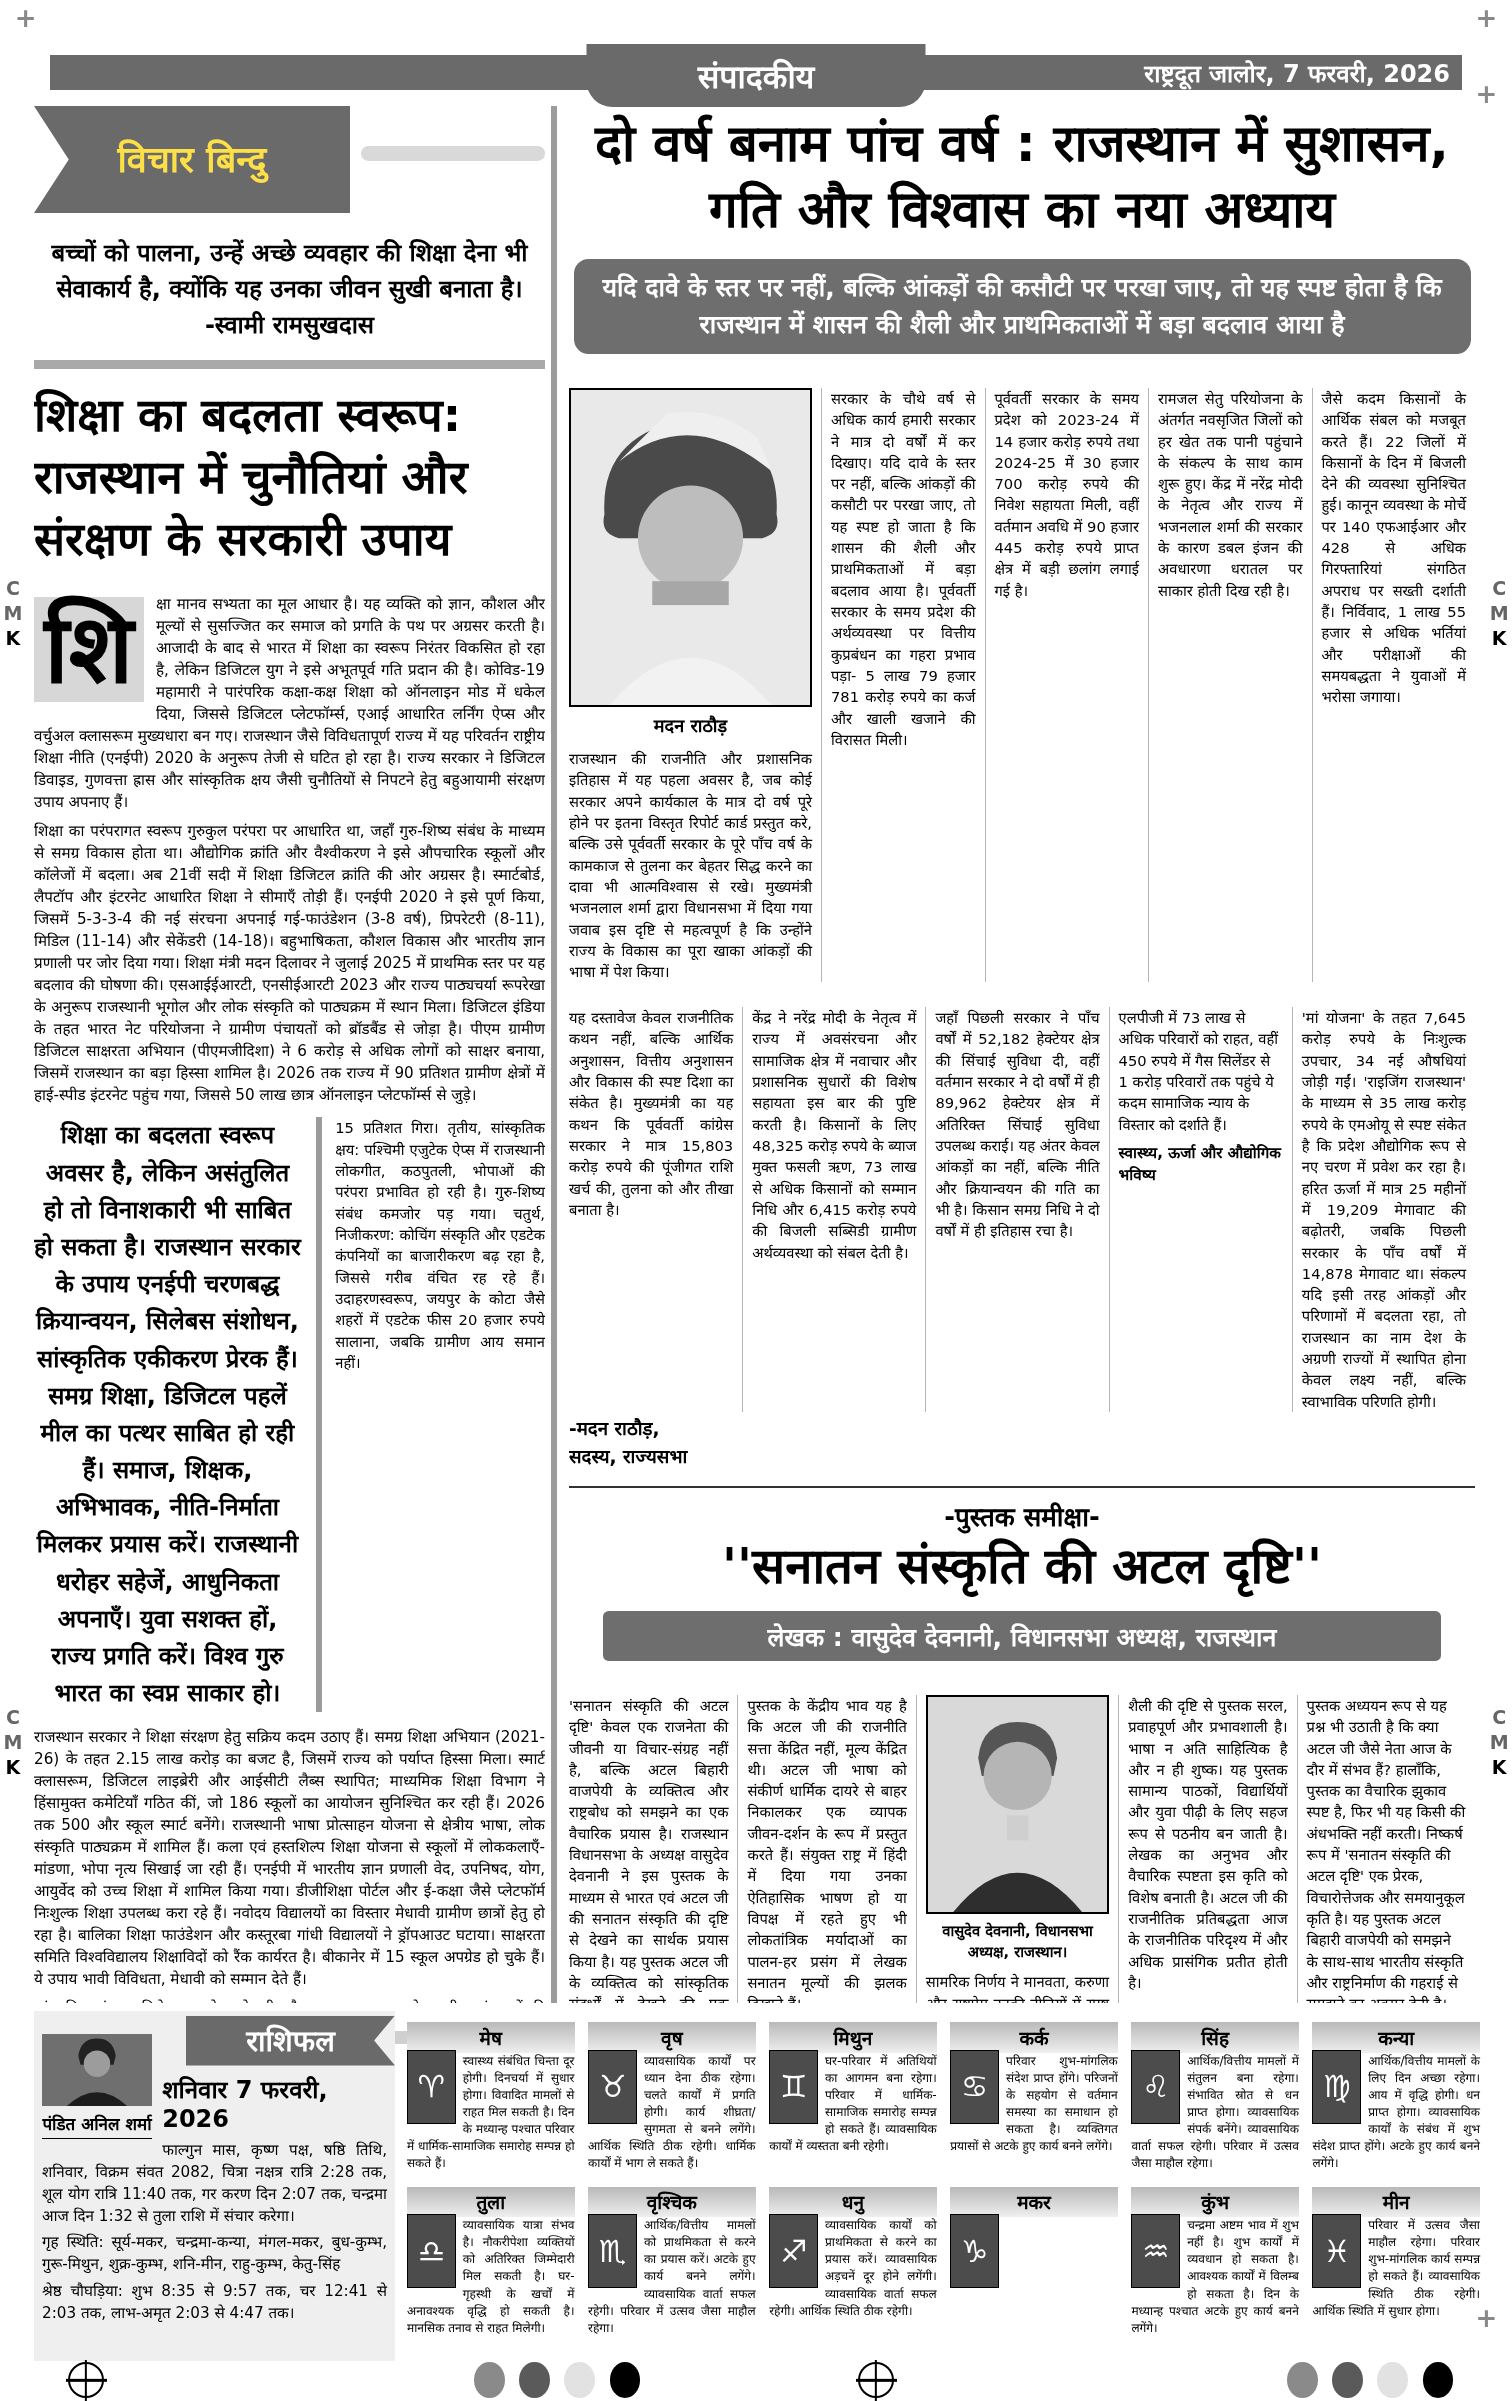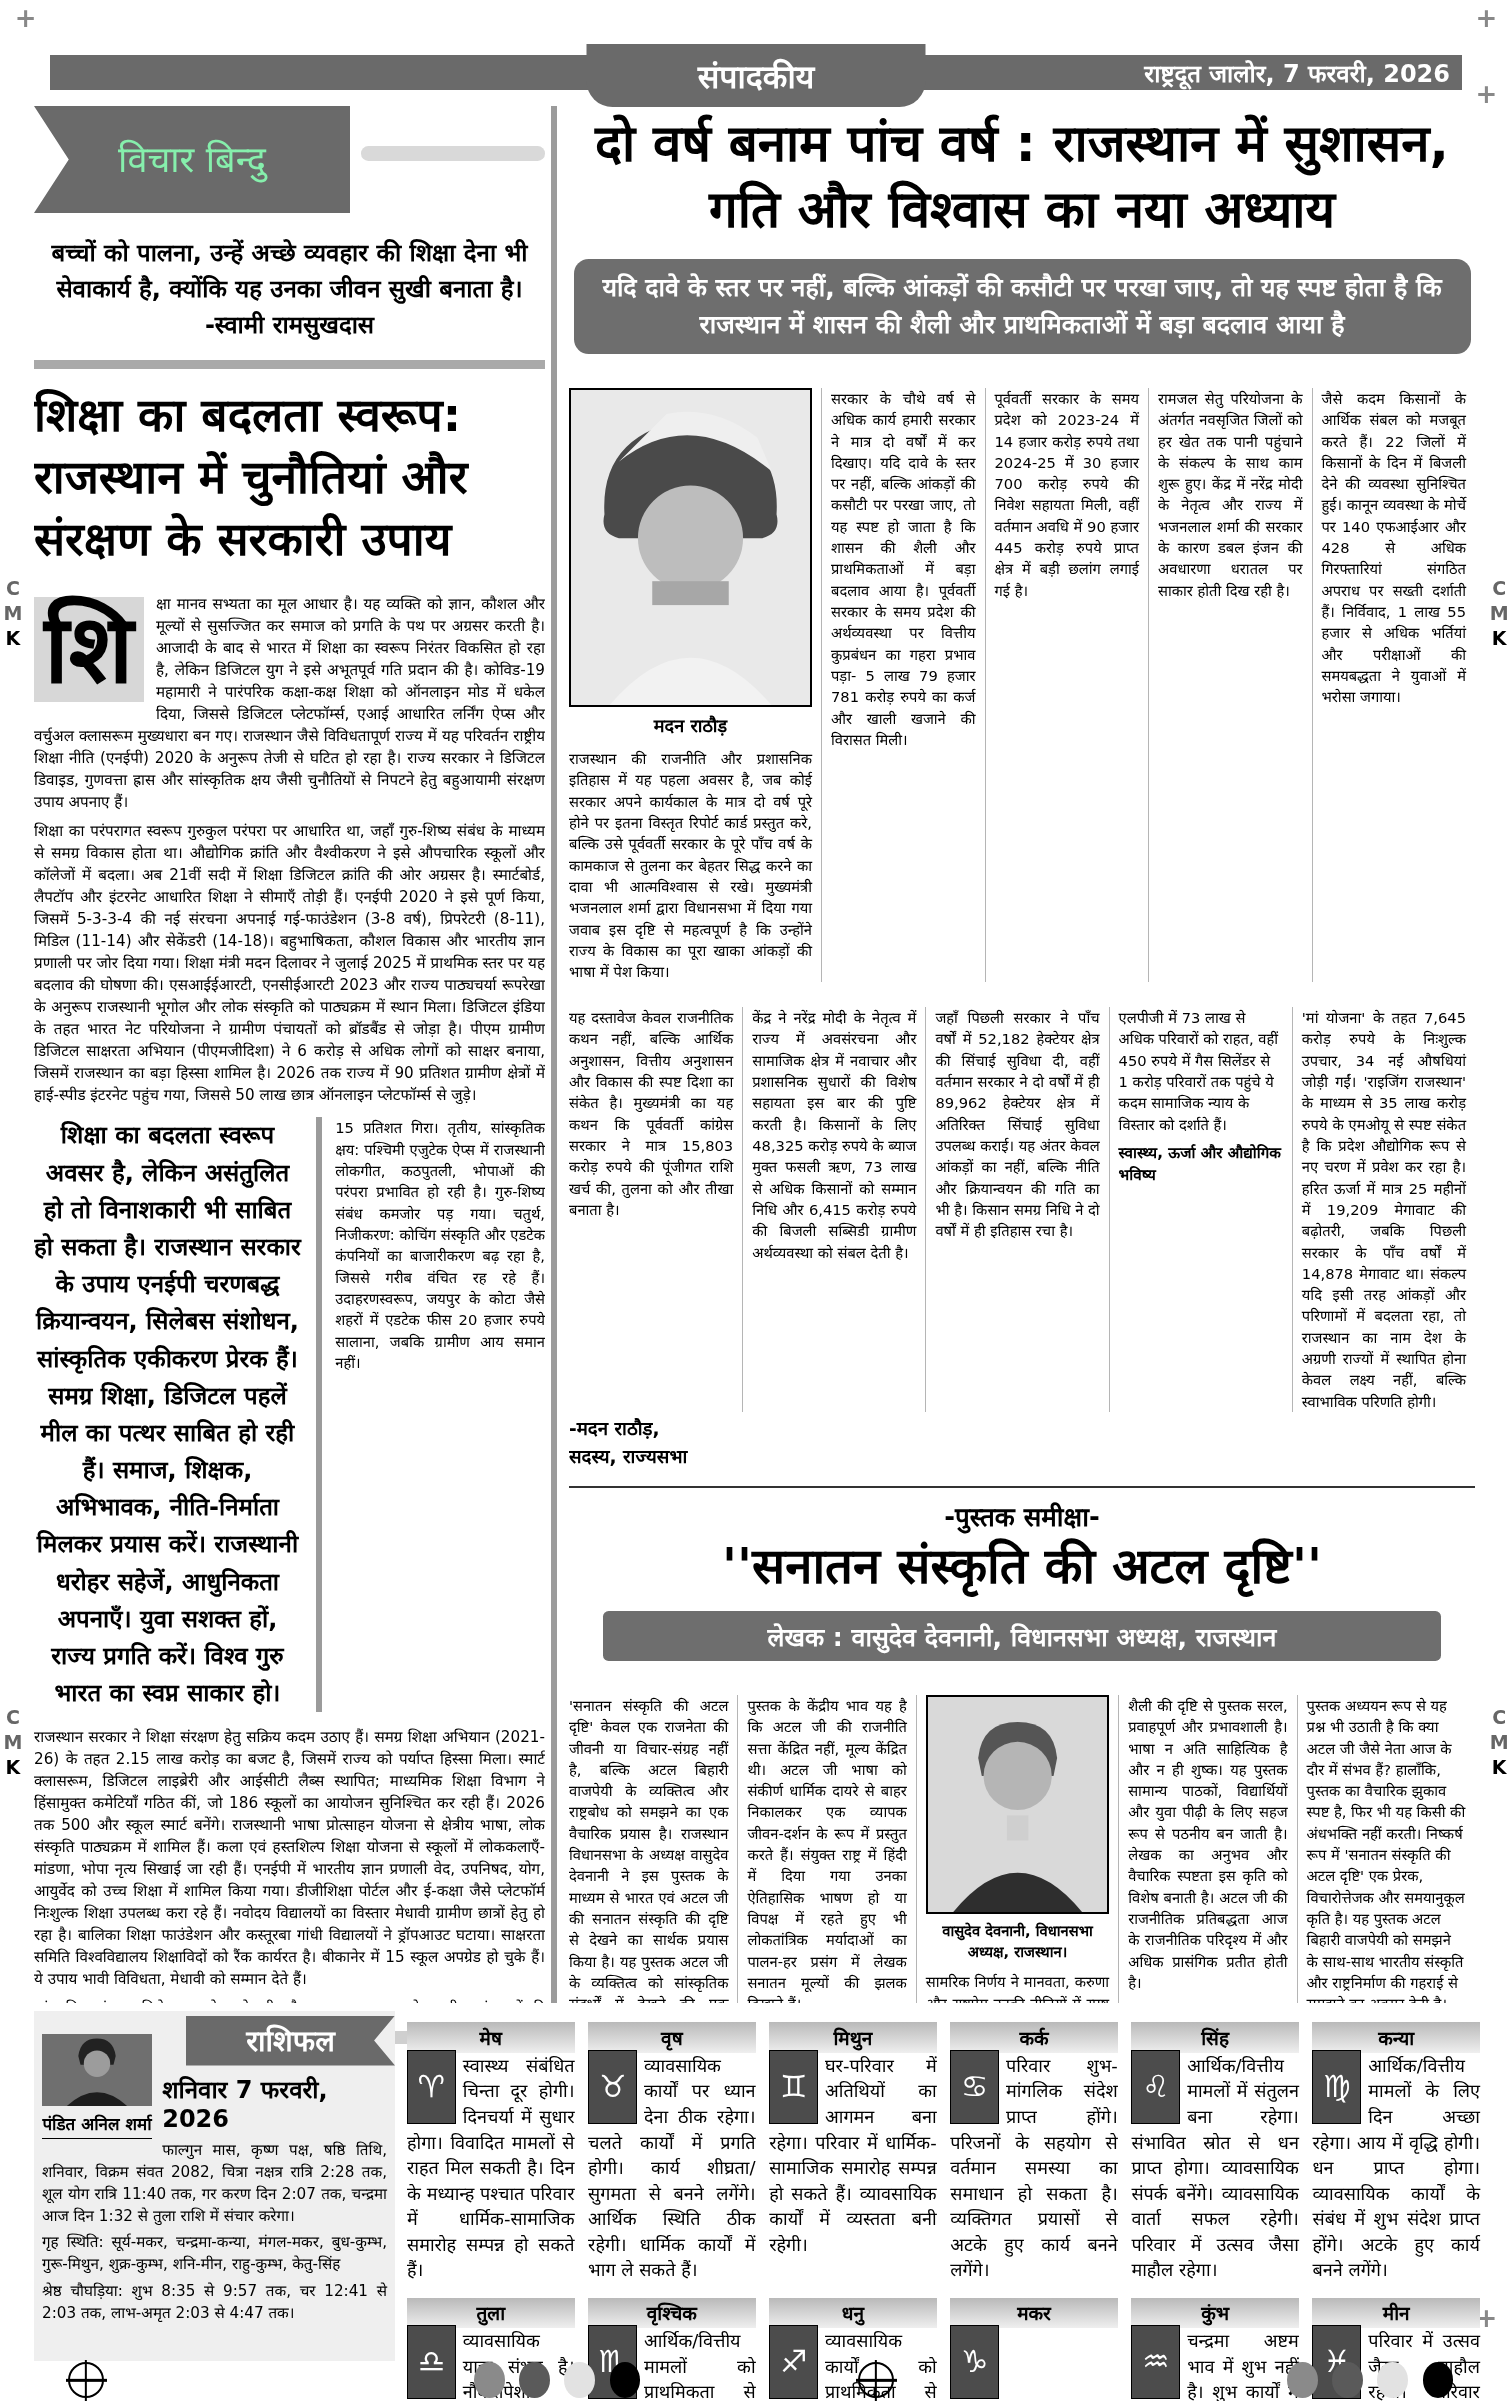--- a/index.html
+++ b/index.html
@@ -21,21 +21,21 @@
   .dotrow{position:absolute;display:flex;gap:14.7px;}
   .dot{width:30.5px;height:36px;border-radius:50%;}
   .reg-circle{position:absolute;width:32px;height:32px;border:2.3px solid #000;border-radius:50%;}
   .reg-circle:before,.reg-circle:after{content:"";position:absolute;background:#000;}
   .reg-circle:before{left:50%;top:-4.5px;bottom:-4.5px;width:2.3px;transform:translateX(-50%);}
   .reg-circle:after{top:50%;left:-4.5px;right:-4.5px;height:2.3px;transform:translateY(-50%);}
 
   
   #left-col{position:absolute;left:34px;top:106px;width:511px;height:1897px;overflow:hidden;}
   .vdivider{position:absolute;left:551px;top:106px;width:5.6px;height:1897px;background:#9b9b9b;}
-  .ribbon{background:#6a6a6a;color:#86efac;font-weight:normal;display:inline-block;}
+  .ribbon{background:#6a6a6a;color:#fde047;font-weight:bold;display:inline-block;}
   .vb-ribbon{width:316px;height:107px;font-size:36px;line-height:107px;text-align:center;clip-path:polygon(0 0,100% 0,100% 100%,0 100%,11% 50%);}
   .vb-row{position:relative;height:113px;}
   .vb-line{position:absolute;left:327px;top:40px;right:0;height:14.7px;background:#d9d9d9;border-radius:7.3px;}
   .vb-quote{font-size:24px;font-weight:bold;text-align:center;line-height:1.5;margin:16px 0 17px;}
   .gray-rule{height:9px;background:#a9a9a9;margin:3.4px 0 14.7px;}
   .edu-headline{font-size:46px;font-weight:bold;line-height:1.35;margin:5.6px 0 22.6px;}
   .edu-body{font-size:15.2px;line-height:1.45;}
   .dropcap{float:left;background:#d7d7d7;font-size:95px;line-height:1.1;font-weight:bold;padding:0 10.2px;margin:4.5px 12.4px 5.6px 0;}
   .pullquote-wrap{display:flex;margin:11.3px 0 13.6px;}
   .pq-left{width:56%;font-size:24px;font-weight:bold;line-height:1.55;text-align:center;padding-right:14.7px;}
@@ -71,21 +71,21 @@
   .rf-line{position:absolute;left:361px;top:20.3px;width:68px;height:12.4px;background:#cfcfcf;}
   .rf-photo{float:left;width:110px;margin:22.6px 10.2px 3.4px 0;}
   .rf-photo-cap{font-size:17px;font-weight:bold;text-align:center;border-bottom:1.7px solid #000;padding:3.4px 0;}
   .rf-date{font-size:24px;font-weight:bold;margin:61px 0 5.6px;}
   .rf-text{font-size:15.2px;line-height:1.45;}
   .rf-grid{position:absolute;left:373px;top:11.3px;width:1073px;}
   .rf-row{display:flex;gap:13.6px;margin-bottom:14.7px;}
   .sign-card{flex:1;min-width:0;}
   .sign-head{background:linear-gradient(#b9b9b9,#efefef);text-align:center;font-size:19px;font-weight:bold;padding:2.3px 0;}
   .sign-icon{float:left;width:47px;height:72px;background:#4c4c4c;border:1.7px solid #000;color:#fff;font-size:30.5px;display:flex;align-items:center;justify-content:center;margin:-3.4px 6.8px 2.3px 0;}
-  .sign-text{font-size:18px;line-height:1.42;text-align:justify;}
+  .sign-text{font-size:12px;line-height:1.42;text-align:justify;}
 </style>
 </head>
 <body>
 
 <div class="corner" style="left:14.7px;top:3.4px;">+</div>
 <div class="corner" style="right:14.7px;top:3.4px;">+</div>
 <div class="corner" style="right:14.7px;top:79px;">+</div>
 <div class="corner" style="right:14.7px;bottom:68px;">+</div>
 
 <div class="cmk" style="left:3.4px;top:576px;">

